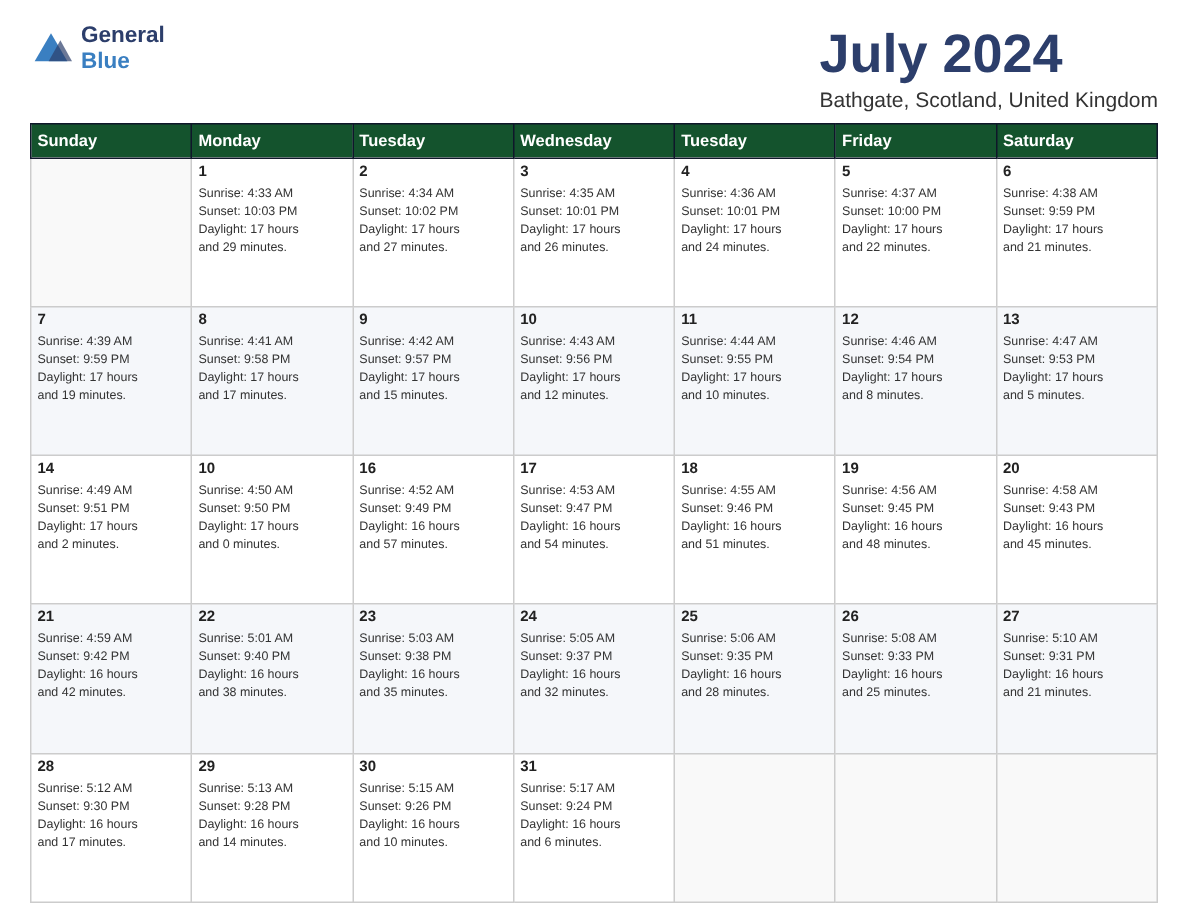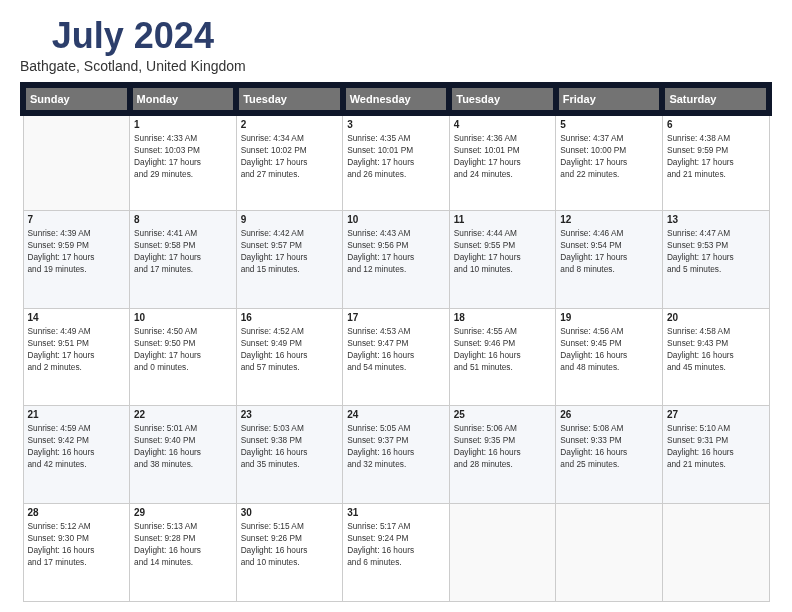--- a/index.html
+++ b/index.html
@@ -42,47 +42,47 @@
       font-size: 15px;
       font-weight: bold;
       color: #3a7fc1;
     }
     .logo-icon {
       width: 28px;
       height: 28px;
       margin-right: 2px;
     }
     .title-block {
-      text-align: center;
+      text-align: left;
     }
     .month-year {
       font-size: 36px;
       font-weight: bold;
       color: #2c3e6b;
       line-height: 1.1;
     }
     .location {
       font-size: 14px;
       color: #333;
       margin-top: 2px;
     }
     .calendar {
       flex: 1;
       border-collapse: collapse;
       width: 100%;
       table-layout: fixed;
     }
     .calendar th {
-      background-color: #737373;
+      background-color: #14532d;
       color: #fff;
       font-size: 11px;
       font-weight: bold;
       padding: 5px 4px;
       text-align: left;
-      border: 6px solid #0f172a;
+      border: 1px solid #0f172a;
     }
     .calendar td {
       border: 1px solid #ccc;
       vertical-align: top;
       padding: 3px 4px;
       font-size: 8.5px;
       color: #333;
       background: #fff;
       height: 82px;
     }
@@ -103,20 +103,30 @@
     }
     .empty-cell {
       background: #f9f9f9 !important;
     }
   </style>
 </head>
 <body>
 
 <div class="page">
   <div class="header">
+    <div class="logo">
+      <svg class="logo-icon" viewBox="0 0 36 36">
+        <polygon points="18,4 32,28 4,28" fill="#3a7fc1"></polygon>
+        <polygon points="26,10 36,28 16,28" fill="#2c3e6b" opacity="0.7"></polygon>
+      </svg>
+      <div class="logo-text">
+        <span class="logo-general">General</span>
+        <span class="logo-blue">Blue</span>
+      </div>
+    </div>
     <div class="title-block">
       <div class="month-year">July 2024</div>
       <div class="location">Bathgate, Scotland, United Kingdom</div>
     </div>
   </div>
 
   <table class="calendar">
     <thead>
       <tr>
         <th>Sunday</th>

